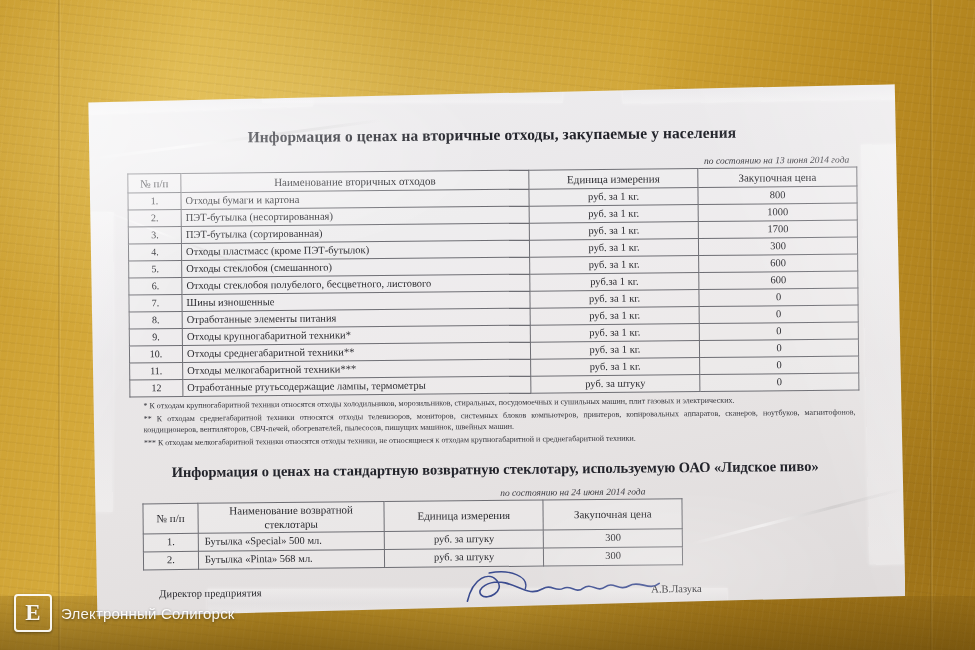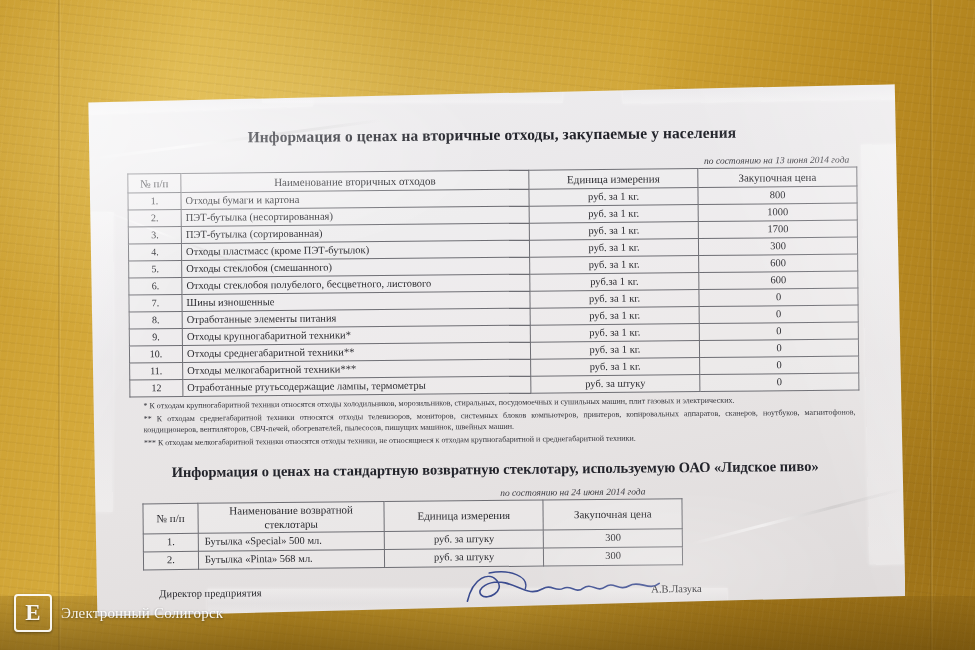--- a/index.html
+++ b/index.html
@@ -215,21 +215,21 @@
     align-items: center;
     justify-content: center;
     font-family: "Liberation Serif", serif;
     font-size: 23px;
     font-weight: bold;
     color: #ffffff;
     text-shadow: 0 1px 2px rgba(0,0,0,0.5);
     box-shadow: 0 1px 3px rgba(0,0,0,0.45);
   }
   #wm-text {
-    font-family: Liberation Serif, serif;
+    font-family: Liberation Sans, sans-serif;
     font-size: 15px;
     color: #ffffff;
     text-shadow: 0 1px 3px rgba(0,0,0,0.55);
     letter-spacing: 0.2px;
   }
 </style>
 </head>
 <body>
 
 <div id="scene">

